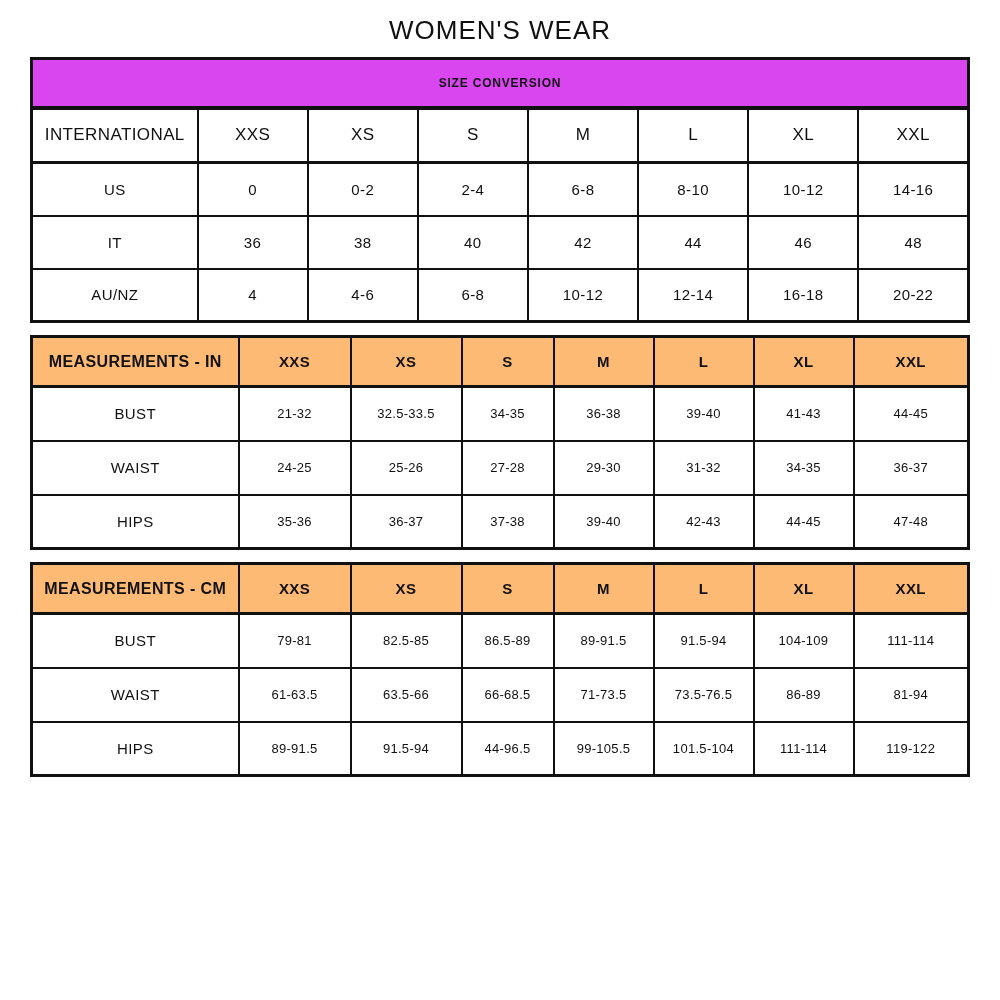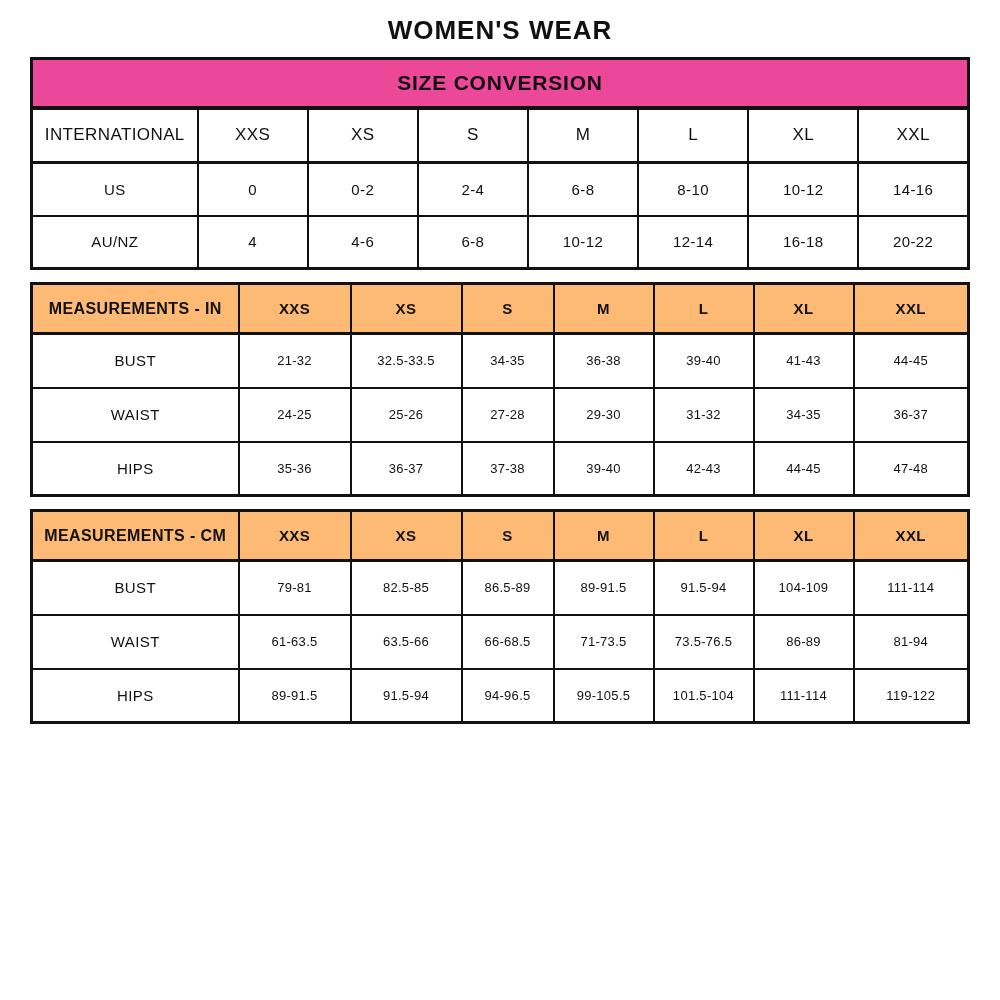--- a/index.html
+++ b/index.html
@@ -7,21 +7,21 @@
   body {
     width: 1000px; height: 1000px;
     background: #ffffff;
     font-family: "Liberation Sans", sans-serif;
     color: #111111;
   }
   .page { width: 1000px; height: 1000px; overflow: hidden; }
   .title {
     text-align: center;
     font-size: 26px;
-    font-weight: bold;
+    font-weight: normal;
     letter-spacing: 1px;
     padding-top: 15px;
     height: 57px;
     color: #111111;
   }
   table.tbl {
     border-collapse: collapse;
     width: 940px;
     margin: 0 auto 12px auto;
     table-layout: fixed;
@@ -32,23 +32,23 @@
     text-align: center;
     vertical-align: middle;
     padding: 0 2px;
     font-size: 15px;
     letter-spacing: 0.4px;
     overflow: hidden;
     white-space: nowrap;
   }
   
   .t1 .banner td {
-    background: #ec4899;
+    background: #d946ef;
     font-weight: bold;
-    font-size: 21px;
+    font-size: 12px;
     letter-spacing: 0.8px;
     height: 49px;
     border-bottom-width: 4px;
   }
   .t1 .colhdr td { height: 55px; font-size: 17px; border-bottom-width: 3px; }
   .t1 .datarow td { height: 53px; }
   
   .t2 .hdr td {
     background: #fdba74;
     font-weight: bold;
@@ -96,20 +96,30 @@
       </tr>
       <tr class="datarow">
         <td>US</td>
         <td>0</td>
         <td>0-2</td>
         <td>2-4</td>
         <td>6-8</td>
         <td>8-10</td>
         <td>10-12</td>
         <td>14-16</td>
+      </tr>
+      <tr class="datarow">
+        <td>IT</td>
+        <td>36</td>
+        <td>38</td>
+        <td>40</td>
+        <td>42</td>
+        <td>44</td>
+        <td>46</td>
+        <td>48</td>
       </tr>
       <tr class="datarow">
         <td>AU/NZ</td>
         <td>4</td>
         <td>4-6</td>
         <td>6-8</td>
         <td>10-12</td>
         <td>12-14</td>
         <td>16-18</td>
         <td>20-22</td>
@@ -211,21 +221,21 @@
         <td class="val">66-68.5</td>
         <td class="val">71-73.5</td>
         <td class="val">73.5-76.5</td>
         <td class="val">86-89</td>
         <td class="val">81-94</td>
       </tr>
       <tr class="datarow">
         <td class="rowlabel">HIPS</td>
         <td class="val">89-91.5</td>
         <td class="val">91.5-94</td>
-        <td class="val">94-96.5</td>
+        <td class="val">44-96.5</td>
         <td class="val">99-105.5</td>
         <td class="val">101.5-104</td>
         <td class="val">111-114</td>
         <td class="val">119-122</td>
       </tr>
     </tbody>
   </table>
 
 </div>
 

